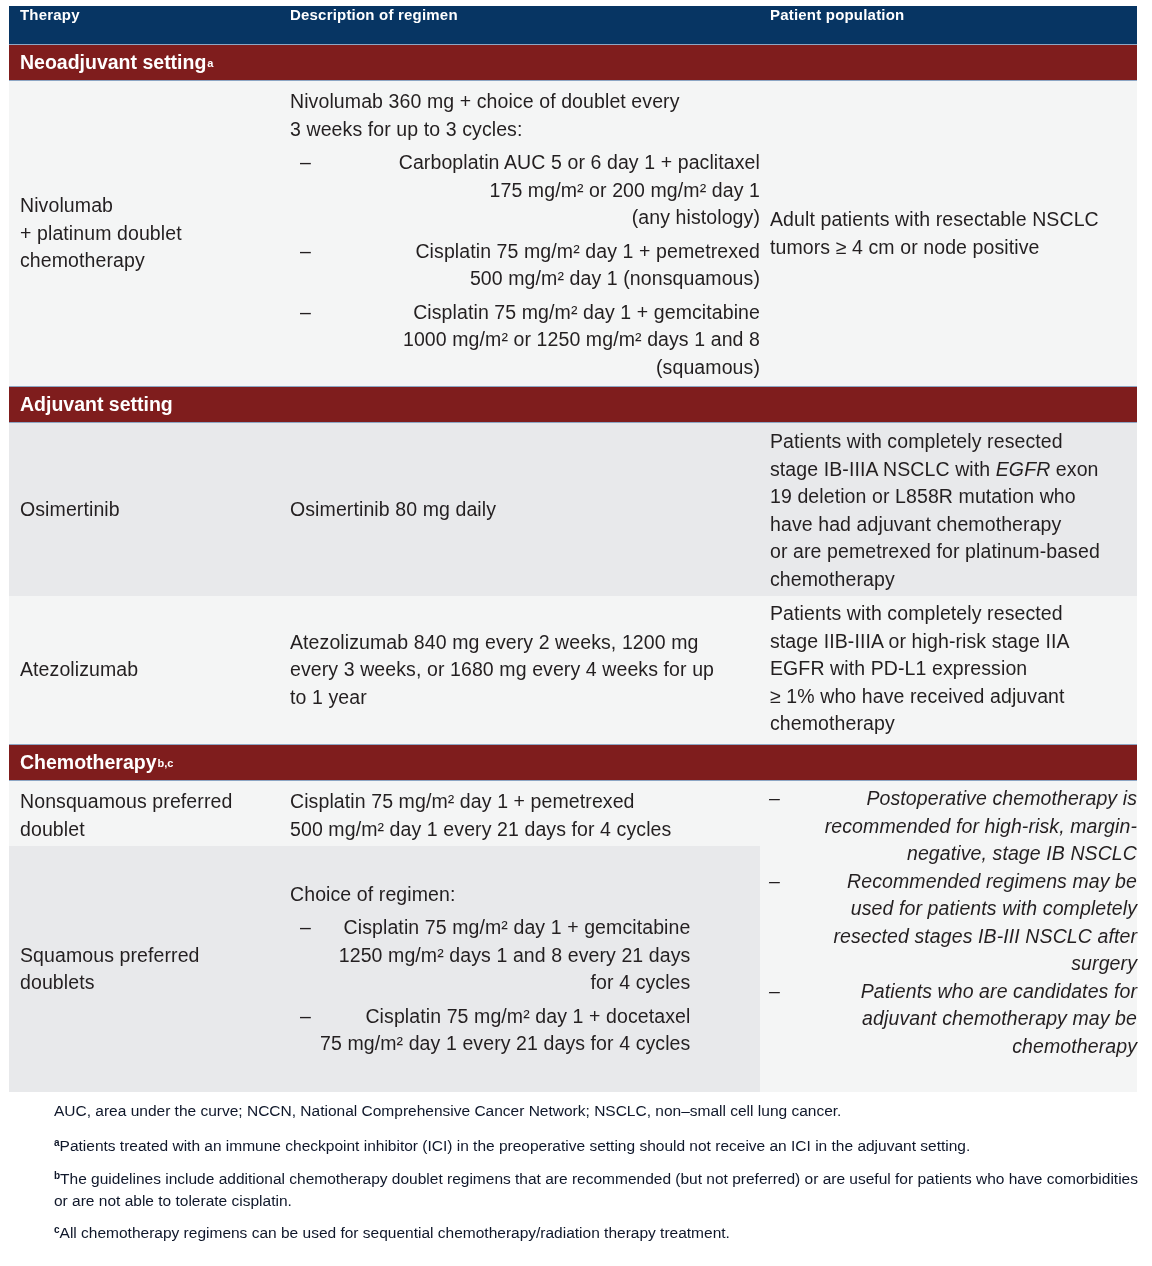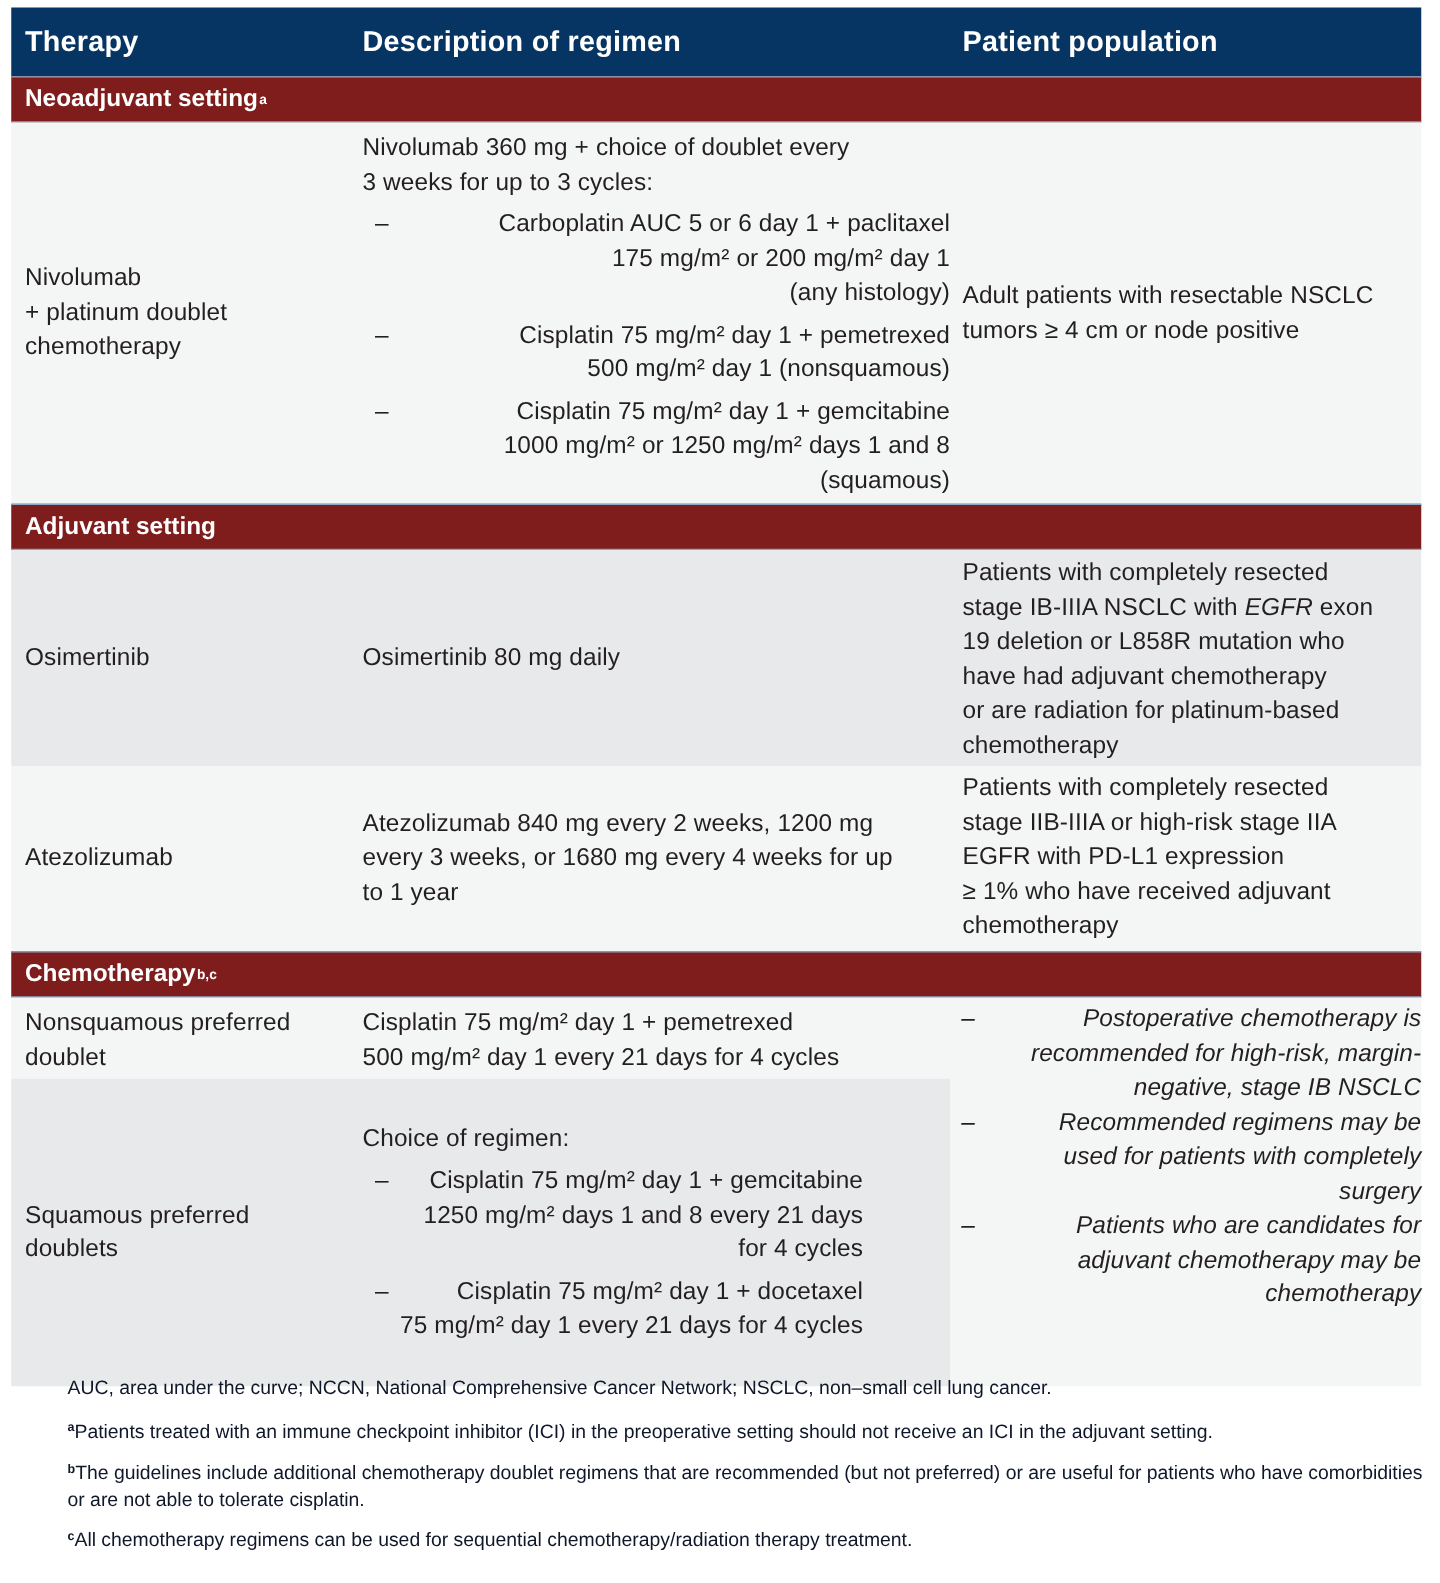--- a/index.html
+++ b/index.html
@@ -6,22 +6,22 @@
   body {
     width: 1152px; height: 1266px; position: relative; overflow: hidden;
     font-family: "Liberation Sans Narrow", "Liberation Sans", sans-serif;
     color: #231f20;
   }
   .tbl { position: absolute; left: 9px; top: 6px; width: 1128px; }
   .row { display: flex; width: 100%; box-sizing: border-box; }
   .c1 { width: 271px; padding-left: 11px; box-sizing: border-box; }
   .c2 { width: 480px; padding-left: 10px; box-sizing: border-box; }
   .c3 { width: 377px; padding-left: 10px; box-sizing: border-box; }
-  .hdr { background: #073563; color: #fff; height: 55px; align-items: center;
-         font-weight: bold; font-size: 23px; letter-spacing: 0.2px; }
+  .hdr { background: #073563; color: #fff; height: 38px; align-items: flex-start;
+         font-weight: bold; font-size: 15px; letter-spacing: 0.2px; }
   .sec { background: #7f1d1d; color: #fff; height: 37px; align-items: center;
          font-weight: bold; font-size: 19.5px; padding-left: 11px;
          border-top: 1px solid #8da6c4; border-bottom: 1px solid #8da6c4; }
   .sec sup, .hdr sup { font-size: 11px; vertical-align: 7px; margin-left: 1px; }
   .body-txt { font-size: 19.5px; line-height: 27.5px; letter-spacing: 0.1px; }
   .light { background: #f4f5f5; }
   .grey { background: #e8e9eb; }
   .cell-v { display: flex; align-items: center; }
   .dash-list { list-style: none; margin: 0; padding: 0; text-align: right; }
   .dash-list li { position: relative; padding-left: 30px; }
@@ -89,21 +89,21 @@
     <span>Adjuvant setting</span>
   </div>
   <div class="row grey body-txt" style="height:173px;">
     <div class="c1 cell-v">Osimertinib</div>
     <div class="c2 cell-v">Osimertinib 80 mg daily</div>
     <div class="c3" style="padding-top:5px;">
       <div>Patients with completely resected</div>
       <div><span>stage IB-IIIA NSCLC with </span><i>EGFR</i><span> exon</span></div>
       <div>19 deletion or L858R mutation who</div>
       <div>have had adjuvant chemotherapy</div>
-      <div>or are radiation for platinum-based</div>
+      <div>or are pemetrexed for platinum-based</div>
       <div>chemotherapy</div>
     </div>
   </div>
   <div class="row light body-txt" style="height:148px;">
     <div class="c1 cell-v">Atezolizumab</div>
     <div class="c2 cell-v">
       <div>
         <div>Atezolizumab 840 mg every 2 weeks, 1200 mg</div>
         <div>every 3 weeks, or 1680 mg every 4 weeks for up</div>
         <div>to 1 year</div>
@@ -162,20 +162,21 @@
     <div class="c3 light body-txt" style="padding-top:4px; padding-left:0;font-style:italic;">
       <ul class="dash-list tight">
         <li>
           <div>Postoperative chemotherapy is</div>
           <div>recommended for high-risk, margin-</div>
           <div>negative, stage IB NSCLC</div>
         </li>
         <li>
           <div>Recommended regimens may be</div>
           <div>used for patients with completely</div>
+          <div>resected stages IB-III NSCLC after</div>
           <div>surgery</div>
         </li>
         <li>
           <div>Patients who are candidates for</div>
           <div>adjuvant chemotherapy may be</div>
           <div>chemotherapy</div>
         </li>
       </ul>
     </div>
   </div>

